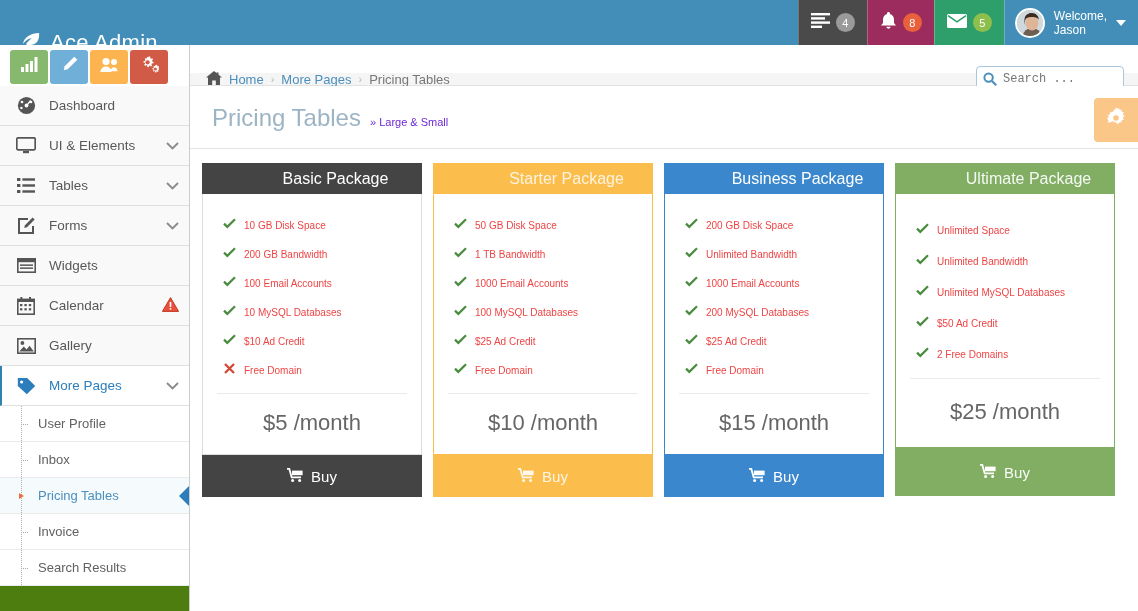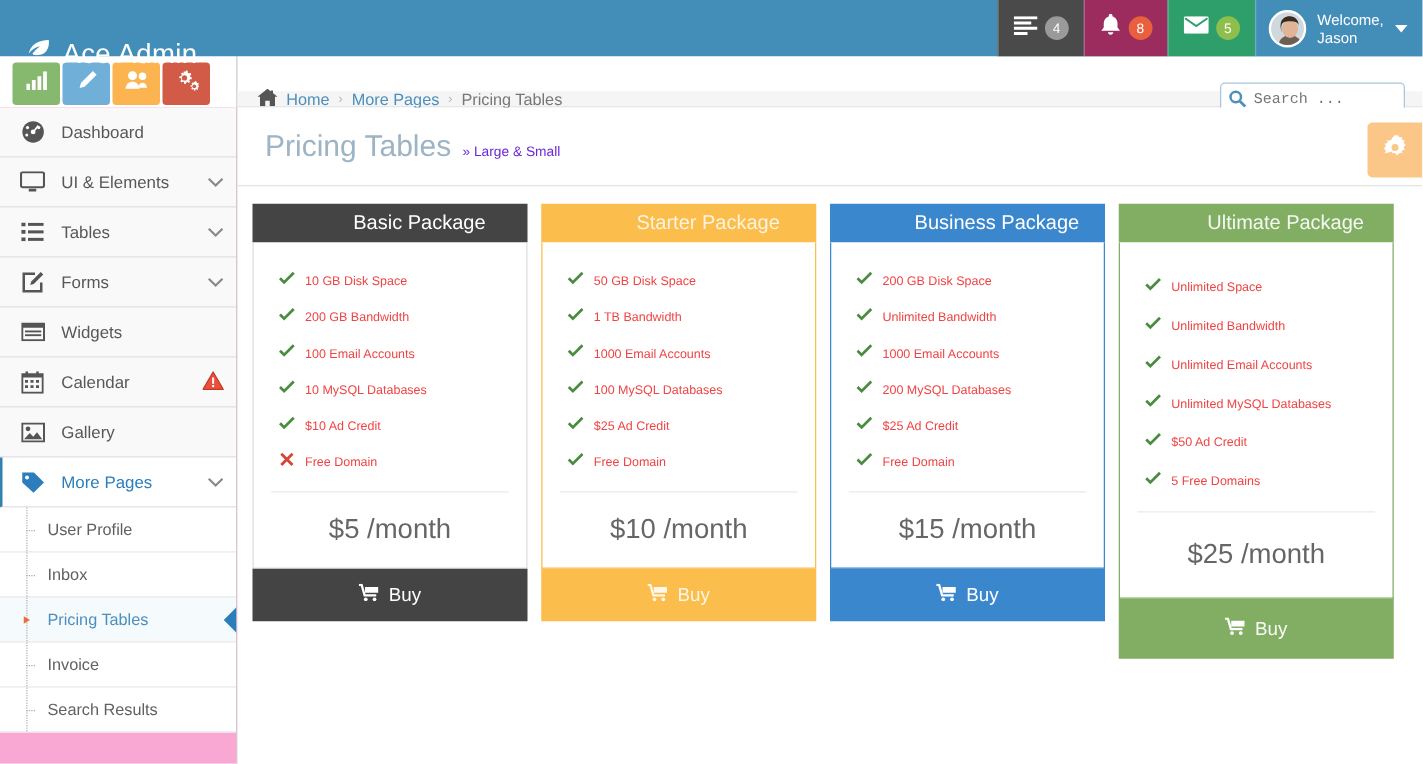--- a/index.html
+++ b/index.html
@@ -92,21 +92,21 @@
   }
   .search-icon-pos {
     position: absolute; left: 7px; top: 6px; pointer-events: none;
   }
 
   
   .body-wrap { display: flex; height: 525px; }
 
   
   .sidebar {
-    width: 190px; background: #f9a8d4; border-right: 1px solid #ccc;
+    width: 190px; background: #4d7c0f; border-right: 1px solid #ccc;
     overflow: hidden; flex-shrink: 0;
   }
   .side-item {
     height: 40px; display: flex; align-items: center;
     padding: 0 10px 0 16px; gap: 13px; cursor: pointer;
     border-bottom: 1px solid #e0e0e0; font-size: 13.5px; color: #585858;
     background: #f9f9f9; position: relative;
   }
   .side-item .s-ico { width: 20px; display: flex; justify-content: center; }
   .side-item.active {
@@ -696,39 +696,33 @@
               <div class="feat">
                 <span class="tick"><svg width="13" height="11" viewBox="0 0 13 11">
                       <path d="M1 5.6l3.3 3.3L12 1.2" stroke="#4A8C3F" stroke-width="2.2" fill="none"></path>
                     </svg></span>
                 <span>Unlimited Bandwidth</span>
               </div>
               <div class="feat">
                 <span class="tick"><svg width="13" height="11" viewBox="0 0 13 11">
                       <path d="M1 5.6l3.3 3.3L12 1.2" stroke="#4A8C3F" stroke-width="2.2" fill="none"></path>
                     </svg></span>
-                <span>Unlimited Email Accounts</span>
-              </div>
-              <div class="feat">
-                <span class="tick"><svg width="13" height="11" viewBox="0 0 13 11">
-                      <path d="M1 5.6l3.3 3.3L12 1.2" stroke="#4A8C3F" stroke-width="2.2" fill="none"></path>
-                    </svg></span>
                 <span>Unlimited MySQL Databases</span>
               </div>
               <div class="feat">
                 <span class="tick"><svg width="13" height="11" viewBox="0 0 13 11">
                       <path d="M1 5.6l3.3 3.3L12 1.2" stroke="#4A8C3F" stroke-width="2.2" fill="none"></path>
                     </svg></span>
                 <span>$50 Ad Credit</span>
               </div>
               <div class="feat">
                 <span class="tick"><svg width="13" height="11" viewBox="0 0 13 11">
                       <path d="M1 5.6l3.3 3.3L12 1.2" stroke="#4A8C3F" stroke-width="2.2" fill="none"></path>
                     </svg></span>
-                <span>5 Free Domains</span>
+                <span>2 Free Domains</span>
               </div>
             </div>
             <div class="divider"></div>
             <div class="price">$25 /month</div>
           </div>
           <div class="buy-btn" style="background:#81AE63;color:rgba(255,255,255,.95)">
             <span><svg width="16" height="14" viewBox="0 0 16 14">
                   <path d="M0 0h3l2.4 8.4H14v1.8H4L1.6 1.8H0z" fill="#fff"></path>
                   <rect x="5" y="2.6" width="10.6" height="4.6" fill="#fff"></rect>
                   <circle cx="5.6" cy="12.4" r="1.5" fill="#fff"></circle>

